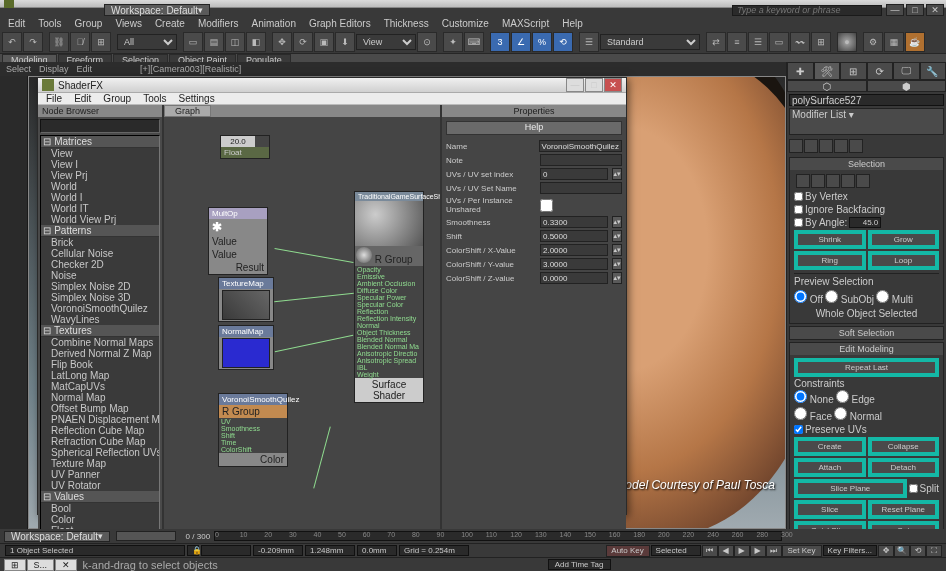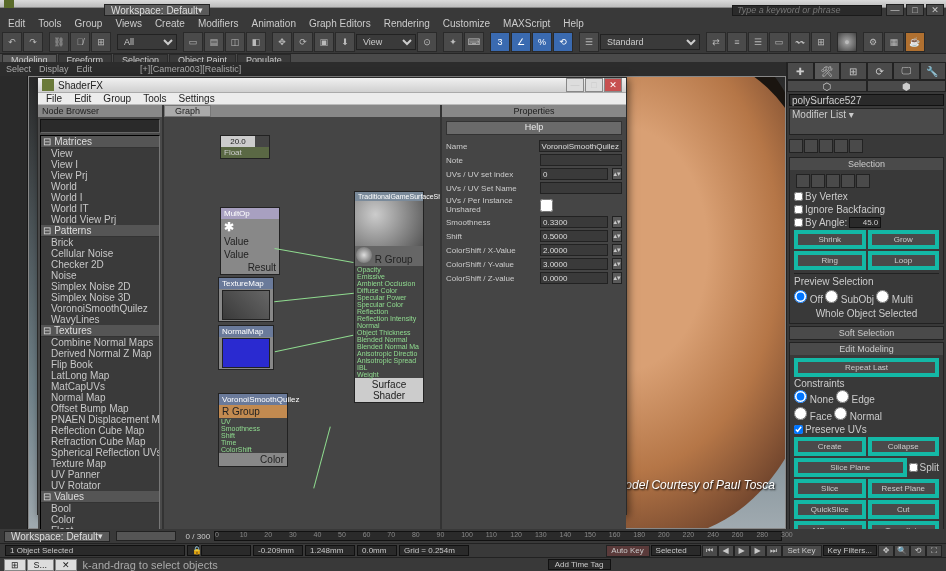--- a/index.html
+++ b/index.html
@@ -154,21 +154,21 @@
 
 <div class="menubar">
   <span>Edit</span>
   <span>Tools</span>
   <span>Group</span>
   <span>Views</span>
   <span>Create</span>
   <span>Modifiers</span>
   <span>Animation</span>
   <span>Graph Editors</span>
-  <span>Rendering</span>
+  <span>Thickness</span>
   <span>Customize</span>
   <span>MAXScript</span>
   <span>Help</span>
 </div>
 
 <div class="maintb">
   <div class="tb-btn">↶</div>
   <div class="tb-btn">↷</div>
   <div class="tb-sep"></div>
   <div class="tb-btn">⛓</div>
@@ -316,21 +316,21 @@
       <div class="graph-tab">
           <span>Graph</span>
         </div>
       <div class="graph-canvas">
 
         <div class="node val" style="left:56px; top:18px">
           <div class="nh">20.0</div>
           <div class="nb">Float</div>
         </div>
 
-        <div class="node mult" style="left:56px; top:90px">
+        <div class="node mult" style="left:44px; top:90px">
           <div class="nh">MultOp</div>
           <div class="nb"><span style="color:#fff;font-weight:bold;font-size:12px">✱</span></div>
           <div class="nb">Value</div>
           <div class="nb">Value</div>
           <div class="nb" style="text-align:right">Result</div>
         </div>
 
         <div class="node tex" style="left:54px; top:160px">
           <div class="nh">TextureMap</div>
           <div class="nb" style="display:flex">
@@ -523,20 +523,24 @@
           <label><input type="radio" style=""> <span>Face</span></label> 
           <label><input type="radio" style=""> <span>Normal</span></label>
         </div>
       <div class="row">
           <input type="checkbox" checked="" style="">
           <span>Preserve UVs</span>
         </div>
       <div class="row">
           <div class="btn">Create</div>
           <div class="btn">Collapse</div>
+        </div>
+      <div class="row">
+          <div class="btn">Attach</div>
+          <div class="btn">Detach</div>
         </div>
       <div class="row">
           <div class="btn">Slice Plane</div>
           <input type="checkbox" style="">
           <span>Split</span>
         </div>
       <div class="row">
           <div class="btn">Slice</div>
           <div class="btn">Reset Plane</div>
         </div>

